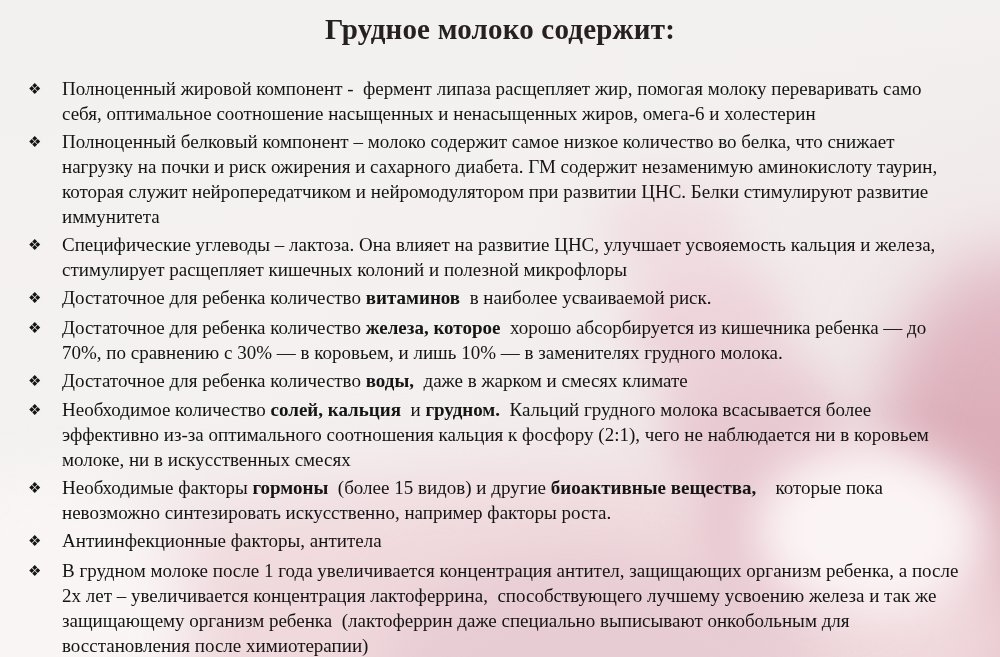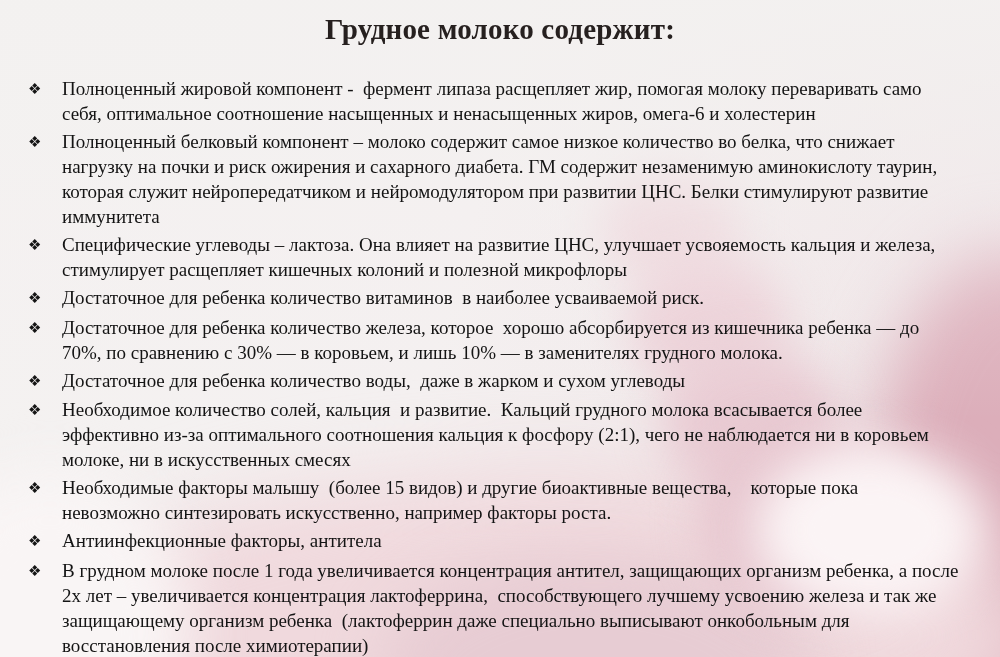--- a/index.html
+++ b/index.html
@@ -42,21 +42,21 @@
     flex:0 0 34px;font-size:15px;line-height:25.5px;padding-top:1px;
     color:var(--text-color,#141414);
     font-family:"DejaVu Sans",sans-serif;
   }
   .text{
     flex:1;padding-right:22px;
     font-size:19px;line-height:25px;
     color:var(--text-color,#141414);
     white-space:pre-wrap;
   }
-  .text b{font-weight:normal;}
+  .text b{font-weight:bold;}
 </style>
 </head>
 <body>
 
 <div class="slide">
 
   <div class="bg">
     <div class="blob b-right"></div>
     <div class="blob b-bottom"></div>
     <div class="blob b-deep"></div>
@@ -86,29 +86,29 @@
       <li class="bullet">
         <span class="marker">❖</span>
         <span class="text"><span>Достаточное для ребенка количество </span><b>витаминов</b><span>  в наиболее усваиваемой риск.</span></span>
       </li>
       <li class="bullet">
         <span class="marker">❖</span>
         <span class="text"><span>Достаточное для ребенка количество </span><b>железа, которое</b><span>  хорошо абсорбируется из кишечника ребенка — до 70%, по сравнению с 30% — в коровьем, и лишь 10% — в заменителях грудного молока.</span></span>
       </li>
       <li class="bullet">
         <span class="marker">❖</span>
-        <span class="text"><span>Достаточное для ребенка количество </span><b>воды,</b><span>  даже в жарком и сухом углеводы</span></span>
+        <span class="text"><span>Достаточное для ребенка количество </span><b>воды,</b><span>  даже в жарком и смесях климате</span></span>
       </li>
       <li class="bullet">
         <span class="marker">❖</span>
-        <span class="text"><span>Необходимое количество </span><b>солей, кальция</b><span>  и </span><b>развитие.</b><span>  Кальций грудного молока всасывается более эффективно из-за оптимального соотношения кальция к фосфору (2:1), чего не наблюдается ни в коровьем молоке, ни в искусственных смесях</span></span>
+        <span class="text"><span>Необходимое количество </span><b>солей, кальция</b><span>  и </span><b>грудном.</b><span>  Кальций грудного молока всасывается более эффективно из-за оптимального соотношения кальция к фосфору (2:1), чего не наблюдается ни в коровьем молоке, ни в искусственных смесях</span></span>
       </li>
       <li class="bullet">
         <span class="marker">❖</span>
-        <span class="text"><span>Необходимые факторы </span><b>малышу</b><span>  (более 15 видов) и другие </span><b>биоактивные вещества,</b><span>    которые пока невозможно синтезировать искусственно, например факторы роста.</span></span>
+        <span class="text"><span>Необходимые факторы </span><b>гормоны</b><span>  (более 15 видов) и другие </span><b>биоактивные вещества,</b><span>    которые пока невозможно синтезировать искусственно, например факторы роста.</span></span>
       </li>
       <li class="bullet">
         <span class="marker">❖</span>
         <span class="text"><span>Антиинфекционные факторы, антитела</span></span>
       </li>
       <li class="bullet">
         <span class="marker">❖</span>
         <span class="text"><span>В грудном молоке после 1 года увеличивается концентрация антител, защищающих организм ребенка, а после 2х лет – увеличивается концентрация лактоферрина,  способствующего лучшему усвоению железа и так же защищающему организм ребенка  (лактоферрин даже специально выписывают онкобольным для восстановления после химиотерапии)</span></span>
       </li>
     </ul>

